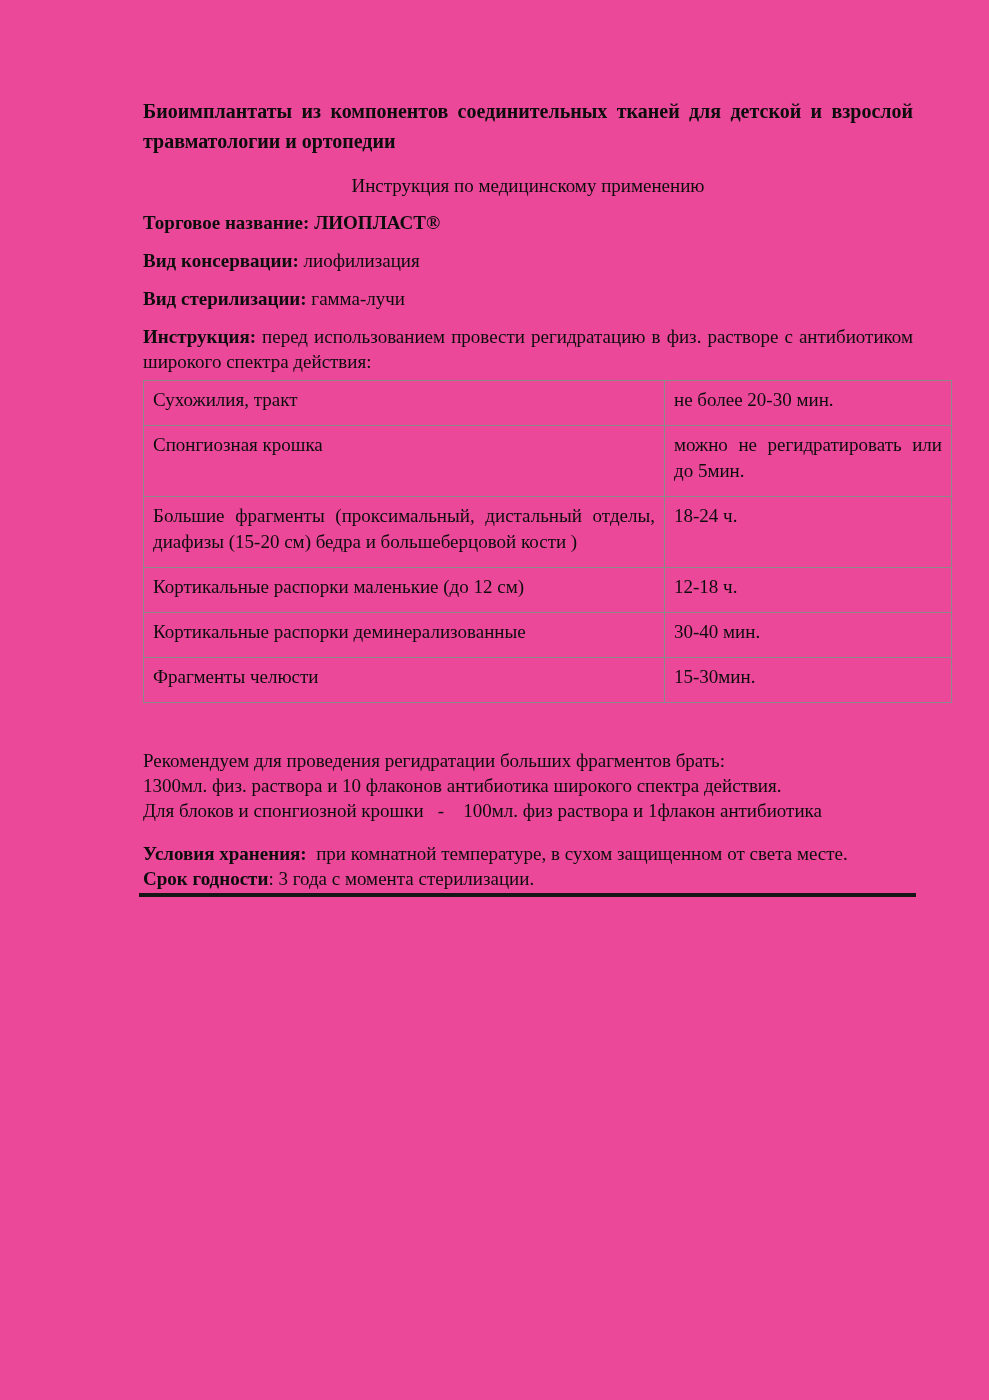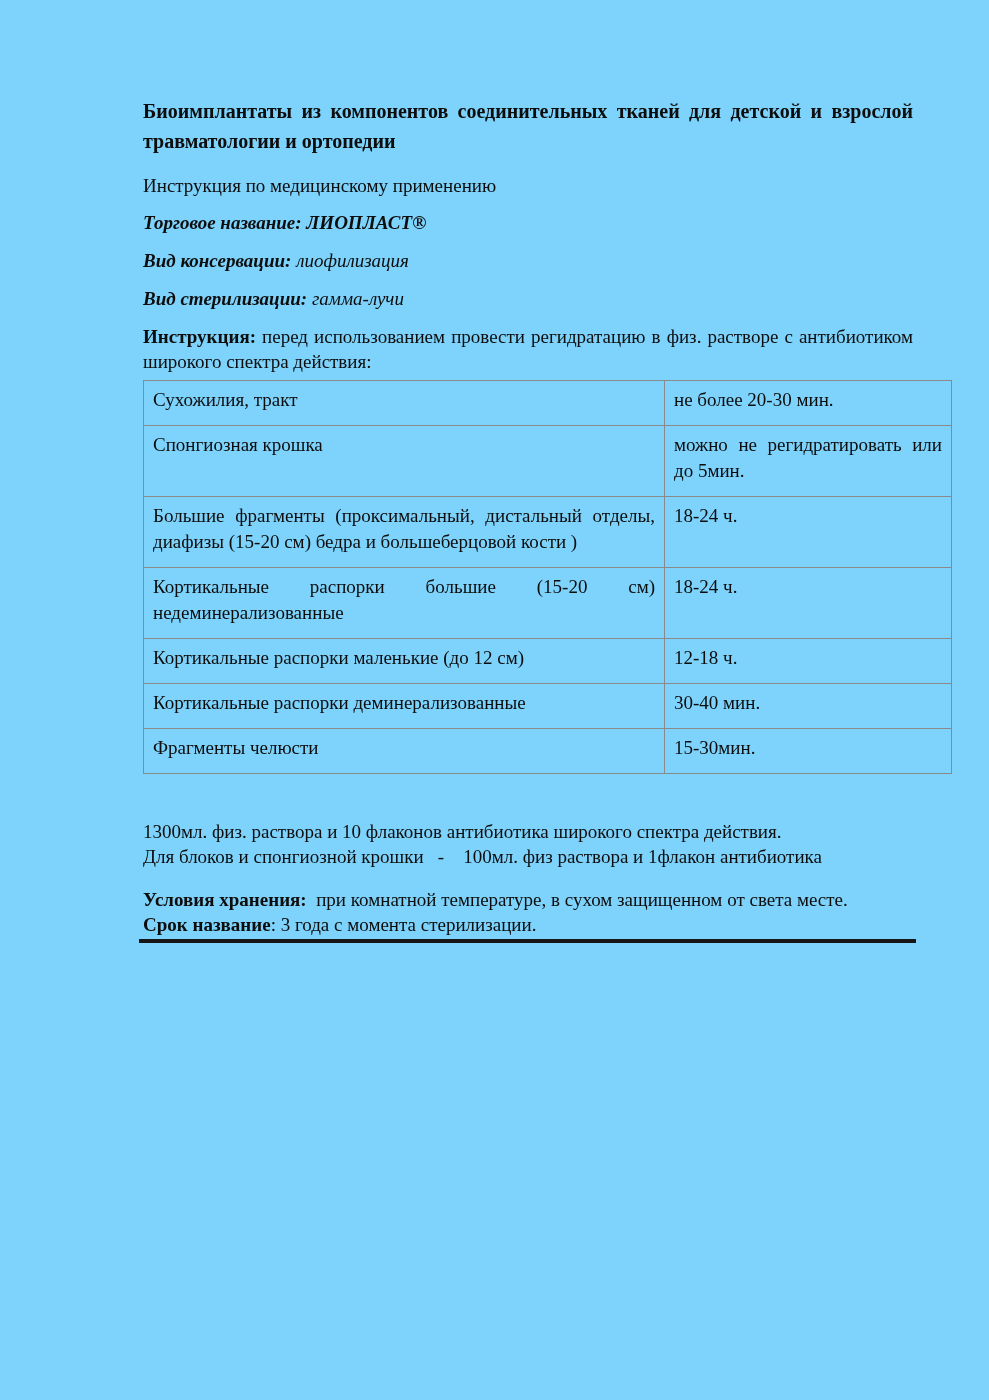--- a/index.html
+++ b/index.html
@@ -2,44 +2,43 @@
 <html><head>
 <meta charset="utf-8">
 <style>
   html, body { margin: 0; padding: 0; background: #ffffff; }
   .page {
     position: relative;
     width: 989px;
     height: 1400px;
     box-sizing: border-box;
     padding: 96px 76px 0 143px;
-    background: #7dd3fc;
+    background: #ec4899;
     font-family: "Liberation Serif", "DejaVu Serif", serif;
     font-size: 19px;
     color: #0d0d0d;
     overflow: hidden;
   }
   p { margin: 0; }
   .b { font-weight: bold; }
   .title {
     font-weight: bold;
     font-size: 20px;
     line-height: 30px;
     text-align: justify;
     margin-bottom: 17px;
   }
   .subtitle {
-    text-align: left;
+    text-align: center;
     line-height: 25px;
     margin-bottom: 12px;
   }
   .field {
     line-height: 25px;
     margin-bottom: 13px;
-    font-style: italic;
   }
   .application {
     line-height: 25px;
     text-align: justify;
     margin-bottom: 6px;
   }
   table.rehydration {
     border-collapse: collapse;
     width: 770px;
     table-layout: fixed;
@@ -102,42 +101,39 @@
         </tr>
         <tr>
           <td class="item">Спонгиозная крошка</td>
           <td class="time">можно не регидратировать или до 5мин.</td>
         </tr>
         <tr>
           <td class="item">Большие фрагменты (проксимальный, дистальный отделы, диафизы (15-20 см) бедра и большеберцовой кости )</td>
           <td class="time">18-24 ч.</td>
         </tr>
         <tr>
-          <td class="item">Кортикальные распорки большие (15-20 см) недеминерализованные</td>
-          <td class="time">18-24 ч.</td>
-        </tr>
-        <tr>
           <td class="item">Кортикальные распорки маленькие (до 12 см)</td>
           <td class="time">12-18 ч.</td>
         </tr>
         <tr>
           <td class="item">Кортикальные распорки деминерализованные</td>
           <td class="time">30-40 мин.</td>
         </tr>
         <tr>
           <td class="item">Фрагменты челюсти</td>
           <td class="time">15-30мин.</td>
         </tr>
       </tbody>
   </table>
 
   <div class="reco">
+    <p>Рекомендуем для проведения регидратации больших фрагментов брать:</p>
     <p>1300мл. физ. раствора и 10 флаконов антибиотика широкого спектра действия.</p>
     <p>Для блоков и спонгиозной крошки   -    100мл. физ раствора и 1флакон антибиотика</p>
   </div>
 
   <p class="storage"><span class="b">Условия хранения:</span><span>  при комнатной температуре, в сухом защищенном от света месте.</span></p>
 
-  <p class="shelf"><span class="b">Срок название</span><span>: 3 года с момента стерилизации.</span></p>
+  <p class="shelf"><span class="b">Срок годности</span><span>: 3 года с момента стерилизации.</span></p>
 
   <div class="bottom-rule"></div>
 
 </div>
 
 </body></html>

